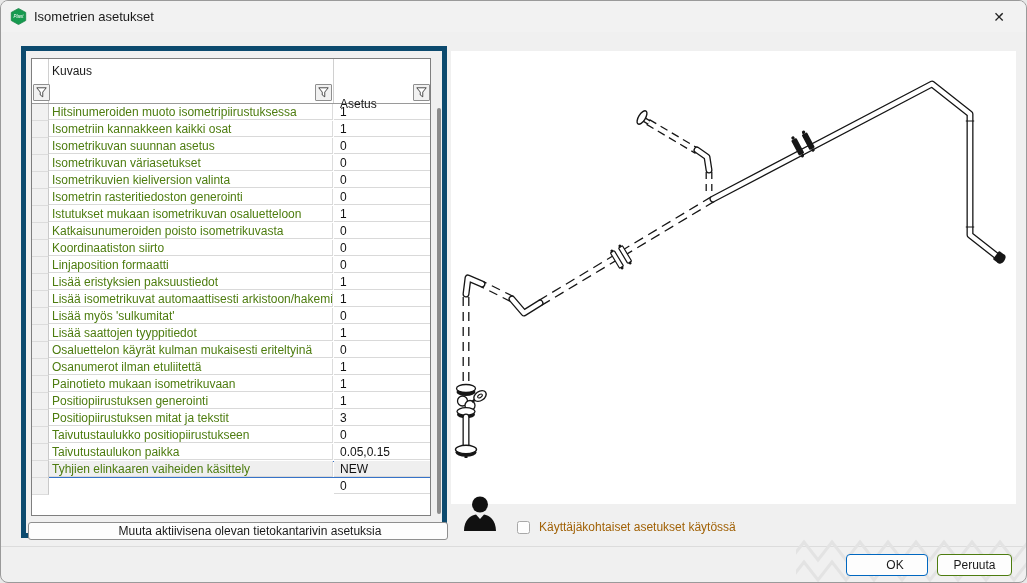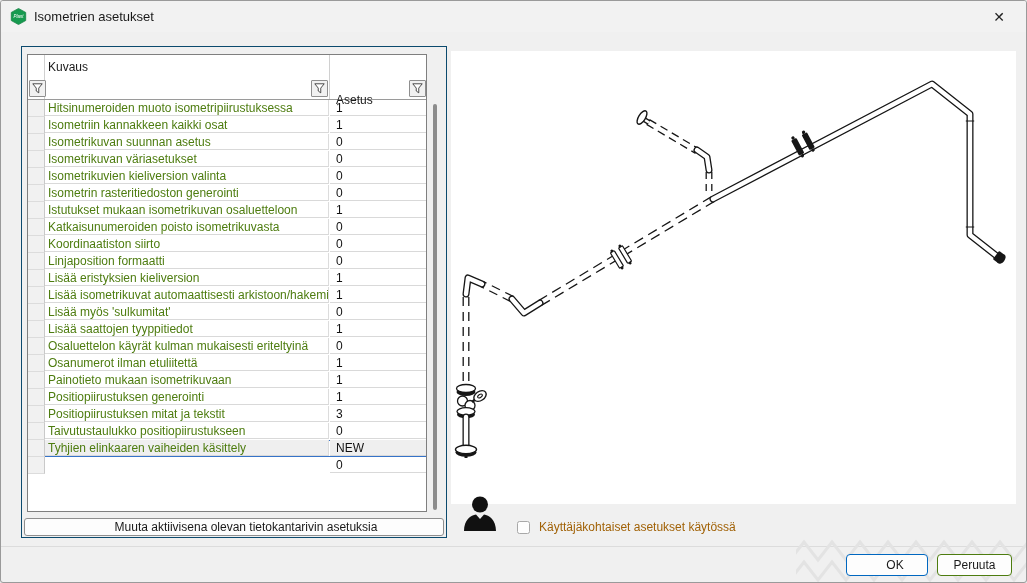--- a/index.html
+++ b/index.html
@@ -1,27 +1,27 @@
 <!DOCTYPE html>
 <html><head>
 <meta charset="utf-8">
 <style>
   html,body{margin:0;padding:0;width:1027px;height:583px;background:#e8e8e8;
     font-family:"Liberation Sans","DejaVu Sans",sans-serif;}
   #dialog{position:absolute;left:0;top:0;width:1025px;height:581px;background:#f0f0f0;
-    border:1px solid #9a9a9a;border-radius:3px;overflow:hidden;}
+    border:1px solid #9a9a9a;border-radius:8px;overflow:hidden;}
   
   #titlebar{position:absolute;left:0;top:0;width:100%;height:31px;background:#f2f2f2;}
   #app-logo{position:absolute;left:9px;top:7px;width:17px;height:17px;}
   #title-text{position:absolute;left:33px;top:8px;font-size:13px;color:#1a1a1a;}
   #close-btn{position:absolute;right:8px;top:3px;width:38px;height:26px;text-align:center;
     line-height:26px;font-size:14px;color:#222;cursor:default;}
   
   #left-panel{position:absolute;left:20px;top:45px;width:426px;height:492px;
-    border:1px solid #0c4a6e;background:#f0f0f0;box-sizing:border-box;}
+    border:5px solid #0c4a6e;background:#f0f0f0;box-sizing:border-box;}
   #grid{position:absolute;left:5px;top:7px;width:400px;height:458px;background:#fff;
     border:1px solid #7f7f7f;box-sizing:border-box;overflow:hidden;}
   #grid-header{position:absolute;left:0;top:0;width:100%;height:45px;background:#fff;
     border-bottom:1px solid #9a9a9a;box-sizing:border-box;}
   .hdr-label{position:absolute;top:5px;font-size:12px;color:#1a1a1a;}
   #hdr-kuvaus{left:20px;}
   #hdr-asetus{left:308px;margin-top:33px;}
   .hdr-divider{position:absolute;top:0;bottom:0;width:1px;background:#d0d0d0;}
   .filter-btn{position:absolute;bottom:2px;width:17px;height:17px;background:#f1f1f1;
     border:1px solid #8f8f8f;border-radius:1px;box-sizing:border-box;
@@ -145,21 +145,21 @@
             <div class="c1">Koordinaatiston siirto</div>
             <div class="c2">0</div>
           </div>
           <div class="t-row">
             <div class="c0"></div>
             <div class="c1">Linjaposition formaatti</div>
             <div class="c2">0</div>
           </div>
           <div class="t-row">
             <div class="c0"></div>
-            <div class="c1">Lisää eristyksien kieliversion</div>
+            <div class="c1">Lisää eristyksien paksuustiedot</div>
             <div class="c2">1</div>
           </div>
           <div class="t-row">
             <div class="c0"></div>
             <div class="c1">Lisää isometrikuvat automaattisesti arkistoon/hakemistoon</div>
             <div class="c2">1</div>
           </div>
           <div class="t-row">
             <div class="c0"></div>
             <div class="c1">Lisää myös 'sulkumitat'</div>
@@ -192,20 +192,25 @@
           </div>
           <div class="t-row">
             <div class="c0"></div>
             <div class="c1">Positiopiirustuksen mitat ja tekstit</div>
             <div class="c2">3</div>
           </div>
           <div class="t-row">
             <div class="c0"></div>
             <div class="c1">Taivutustaulukko positiopiirustukseen</div>
             <div class="c2">0</div>
+          </div>
+          <div class="t-row">
+            <div class="c0"></div>
+            <div class="c1">Taivutustaulukon paikka</div>
+            <div class="c2">0.05,0.15</div>
           </div>
           <div class="t-row selected">
             <div class="c0"></div>
             <div class="c1">Tyhjien elinkaaren vaiheiden käsittely</div>
             <div class="c2">NEW</div>
           </div>
           <div class="t-row">
             <div class="c0"></div>
             <div class="c2">0</div>
           </div>

